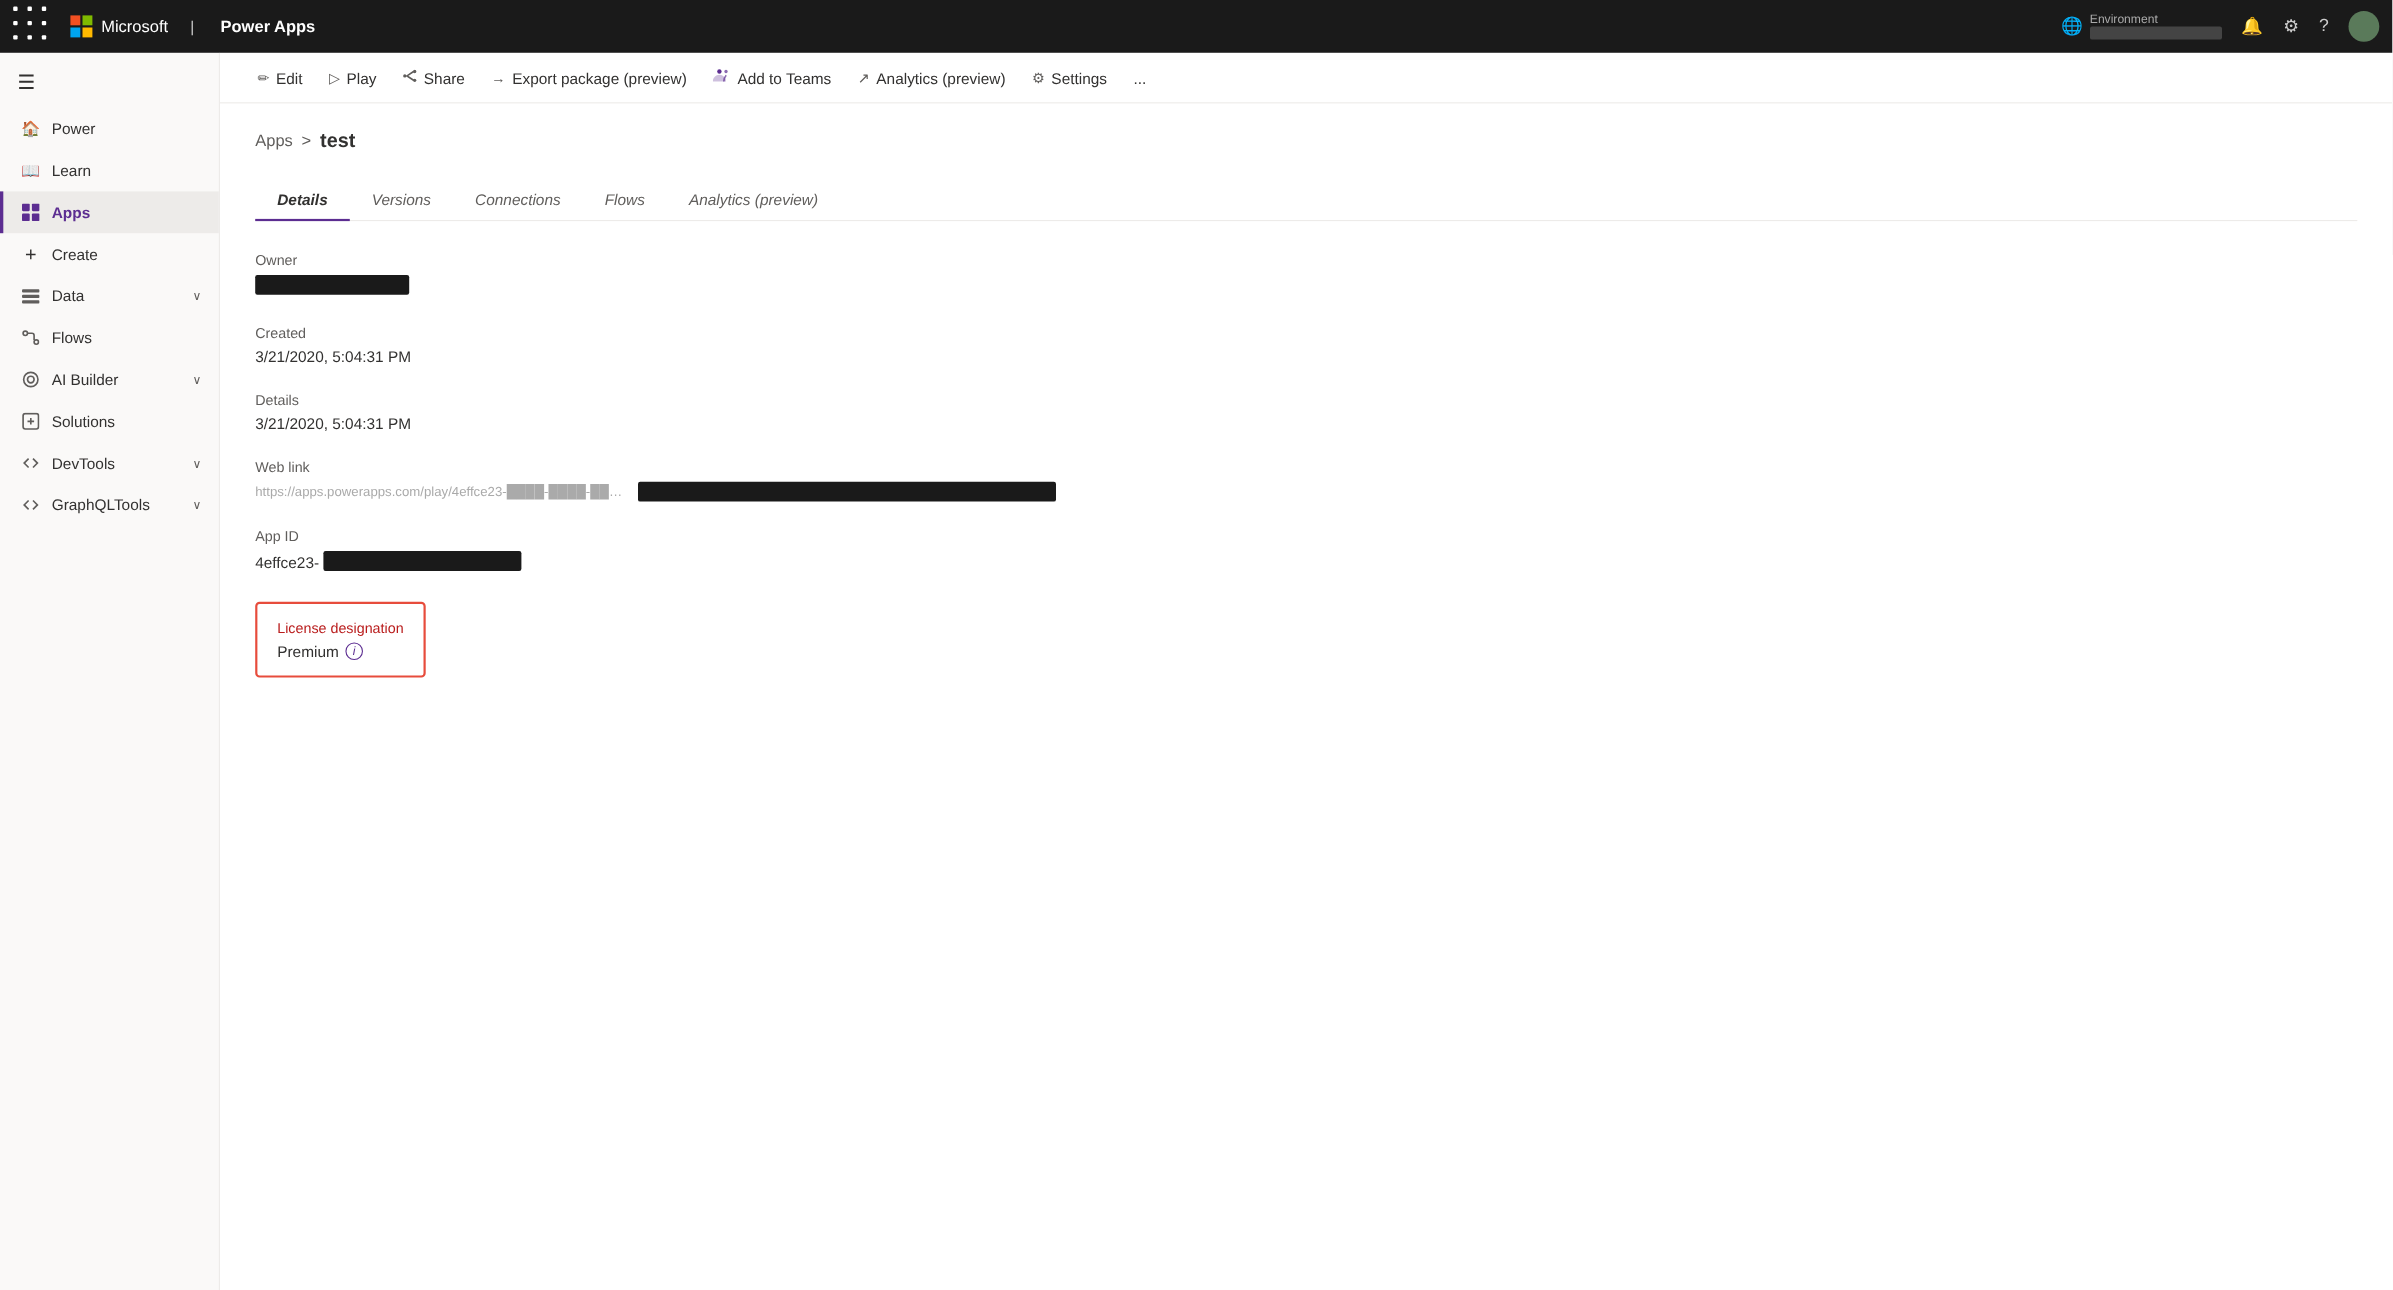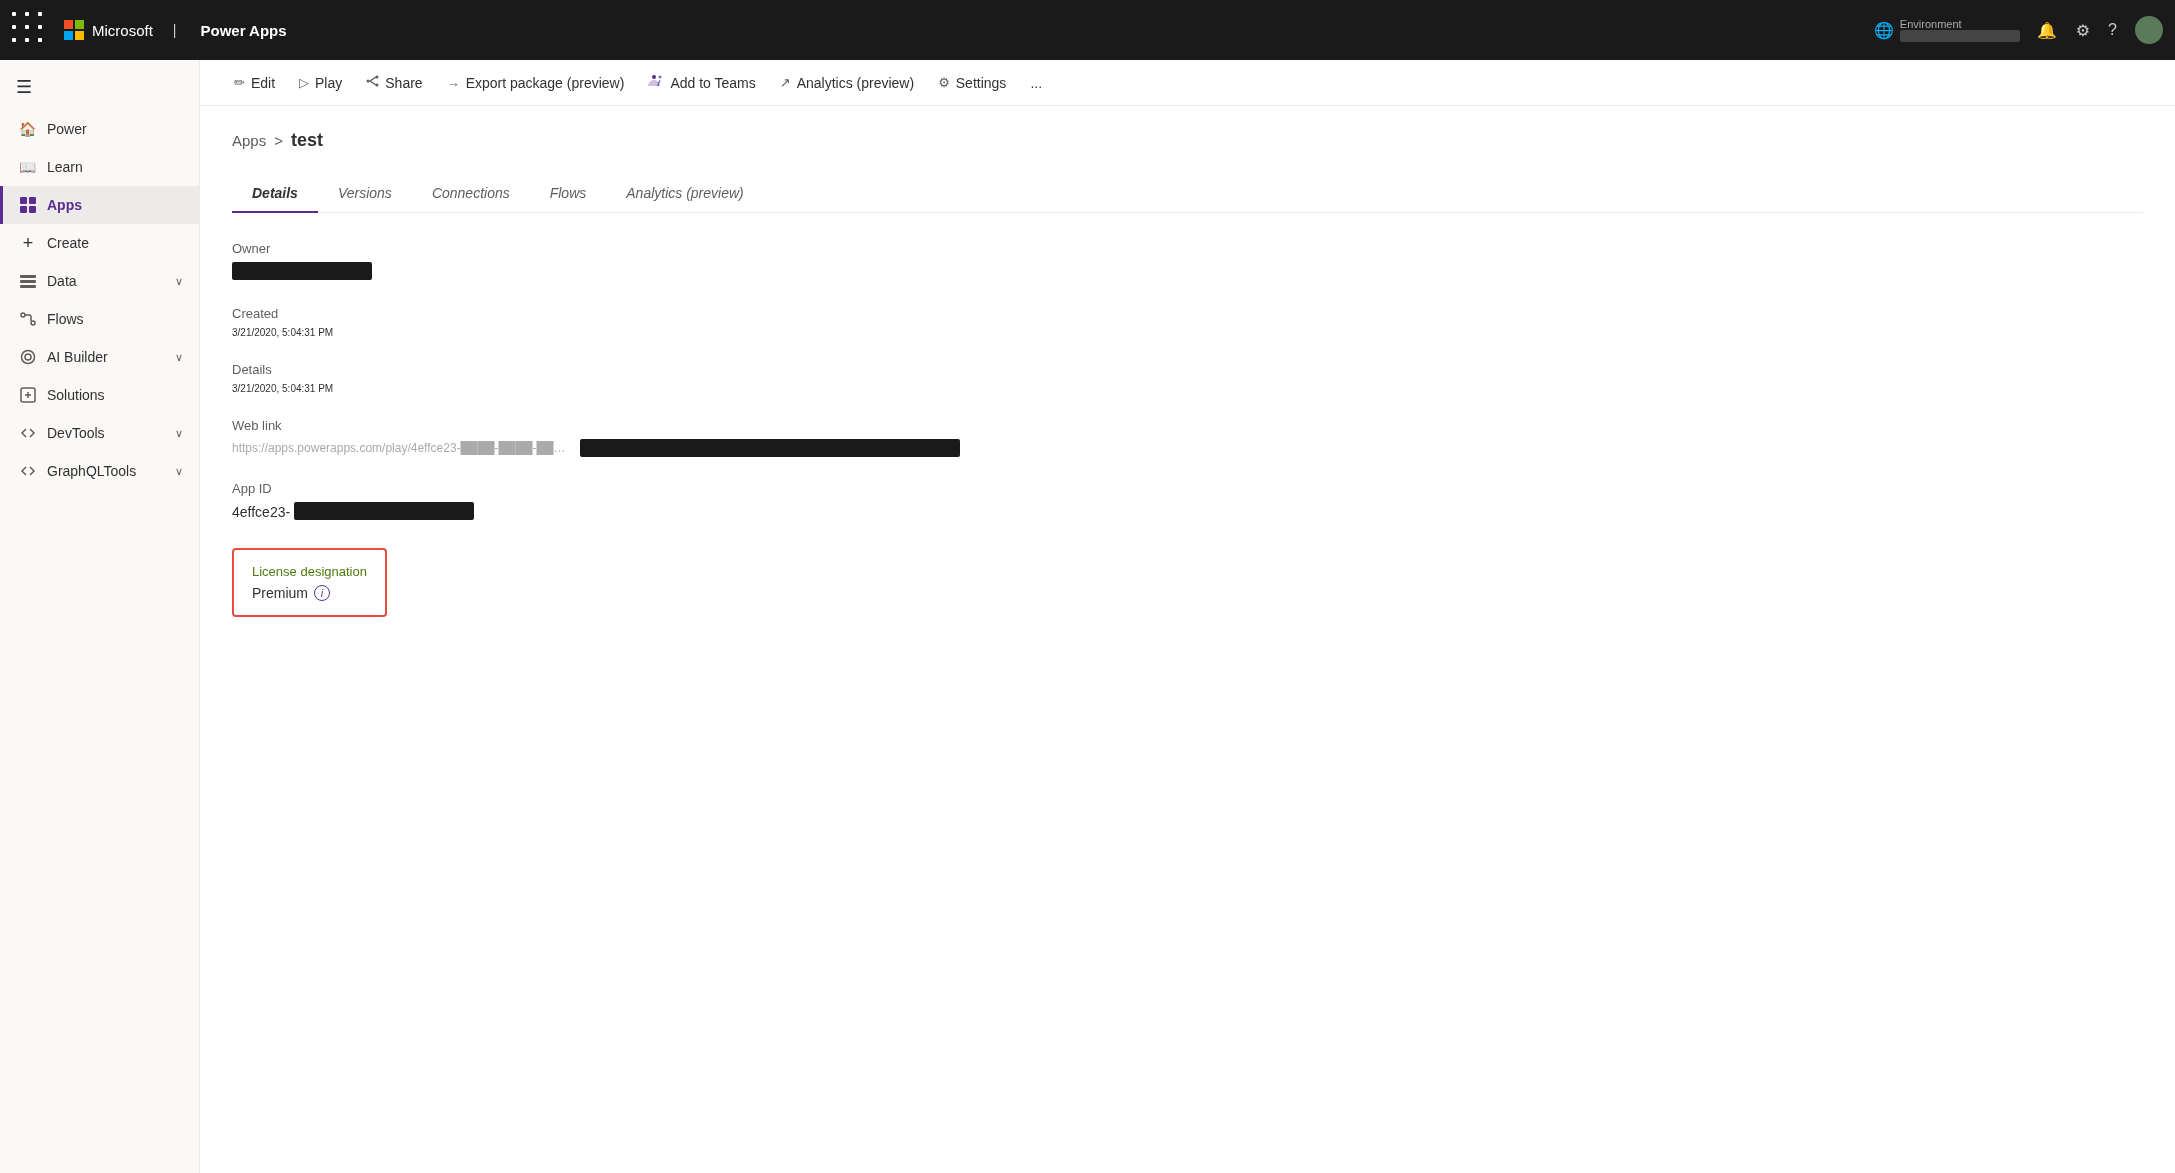--- a/index.html
+++ b/index.html
@@ -4,21 +4,21 @@
   <style>
     * { box-sizing: border-box; margin: 0; padding: 0; }
     body { font-family: 'Segoe UI', sans-serif; font-size: 14px; background: #f3f2f1; display: flex; flex-direction: column; height: 100vh; overflow: hidden; }
 
     
     .topnav {
       background: #1a1a1a;
       color: #fff;
       display: flex;
       align-items: center;
-      height: 60px;
+      height: 48px;
       padding: 0 12px;
       flex-shrink: 0;
       gap: 16px;
     }
     .topnav-grid {
       display: grid;
       grid-template-columns: repeat(3,10px);
       grid-template-rows: repeat(3,10px);
       gap: 3px;
       cursor: pointer;
@@ -123,34 +123,34 @@
       color: #605e5c;
       border-bottom: 2px solid transparent;
       margin-bottom: -1px;
       font-style: italic;
     }
     .tab.active { color: #323130; font-weight: 600; border-bottom-color: #5c2d91; }
 
     
     .detail-section { margin-bottom: 24px; }
     .detail-label { font-size: 13px; color: #605e5c; margin-bottom: 6px; font-weight: 500; }
-    .detail-value { font-size: 10px; color: #323130; }
+    .detail-value { font-size: 14px; color: #323130; }
     .redacted { background: #1a1a1a; border-radius: 2px; height: 18px; display: inline-block; }
     .redacted-owner { width: 140px; }
     .redacted-appid { width: 180px; }
 
     
     .license-box {
       border: 2px solid #e74c3c;
       border-radius: 4px;
       padding: 14px 18px;
       display: inline-block;
       margin-top: 4px;
     }
-    .license-label { font-size: 13px; color: #4d7c0f; font-weight: 500; margin-bottom: 6px; }
+    .license-label { font-size: 13px; color: #b91c1c; font-weight: 500; margin-bottom: 6px; }
     .license-value { display: flex; align-items: center; gap: 6px; font-size: 14px; color: #323130; }
     .info-circle {
       width: 16px; height: 16px; border-radius: 50%; border: 1px solid #5c2d91; color: #5c2d91;
       display: inline-flex; align-items: center; justify-content: center; font-size: 11px; font-style: italic; cursor: pointer;
     }
 
     
     .weblink-row { display: flex; align-items: center; gap: 8px; }
     .weblink-blurred { color: #bbb; font-size: 12px; max-width: 340px; overflow: hidden; white-space: nowrap; text-overflow: ellipsis; }
     .redacted-long { width: 380px; height: 18px; background: #1a1a1a; border-radius: 2px; display: inline-block; }

